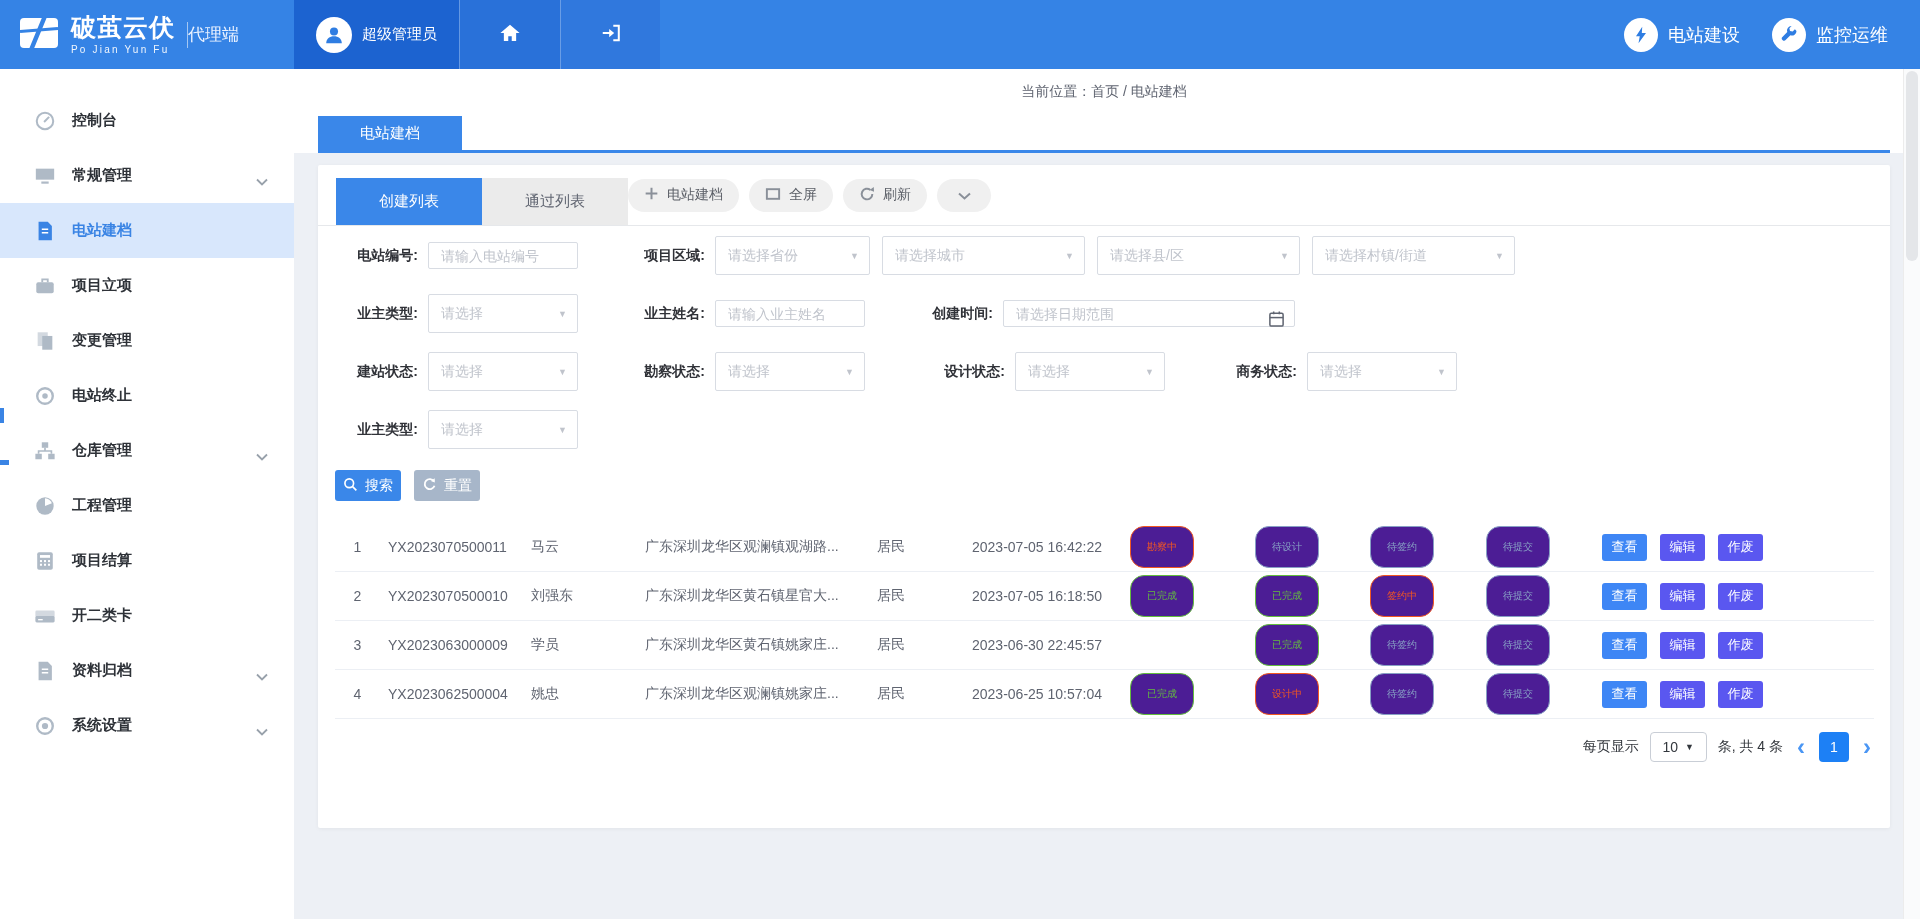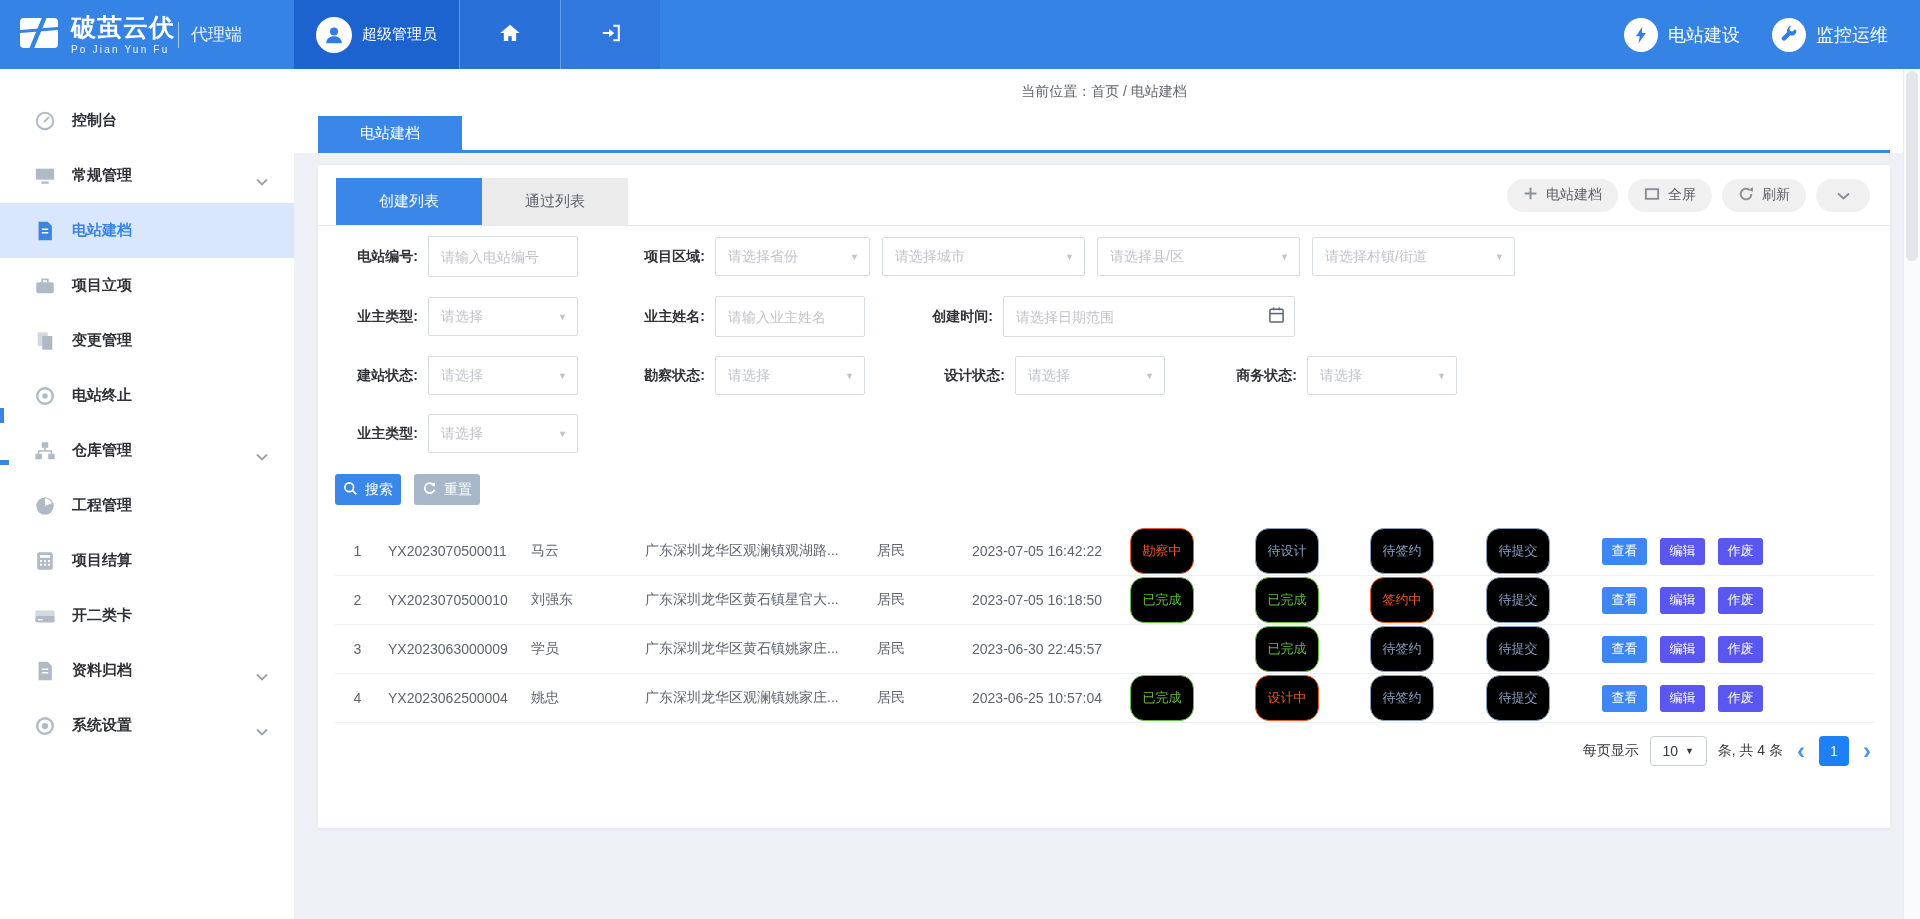--- a/index.html
+++ b/index.html
@@ -10,21 +10,21 @@
     font-family:"Liberation Sans","DejaVu Sans",sans-serif;
     -webkit-font-smoothing:antialiased;
   }
 
   
   .topbar { position:fixed; top:0; left:0; width:1920px; height:69px; background:#3583e5; display:flex; align-items:stretch; color:#fff; z-index:30; }
   .brand { width:294px; display:flex; align-items:center; padding-left:18px; flex:none; }
   .brand-text { margin-left:9px; }
   .brand-title { font-size:25px; font-weight:bold; letter-spacing:1px; line-height:1; }
   .brand-sub { font-size:10px; letter-spacing:2.2px; margin-top:4px; opacity:.92; }
-  .portal { margin-left:3px; padding-left:12px; border-left:1px solid rgba(255,255,255,.55); font-size:17px; height:26px; line-height:26px; color:#eaf2ff; align-self:center; }
+  .portal { margin-left:12px; border-left:1px solid rgba(255,255,255,.55); font-size:17px; height:26px; line-height:26px; color:#eaf2ff; align-self:center; }
   .hseg { display:flex; align-items:center; justify-content:center; cursor:pointer; }
   .seg-user { background:#1c63d0; width:165px; gap:10px; font-size:15px; }
   .avatar { width:36px; height:36px; border-radius:50%; background:#fff; display:flex; align-items:center; justify-content:center; flex:none; }
   .seg-home { background:#2971d9; width:101px; border-left:1px solid rgba(255,255,255,.28); }
   .seg-exit { background:#3078dd; width:100px; border-left:1px solid rgba(255,255,255,.28); }
   .hspacer { flex:1; }
   .hnav { display:flex; align-items:center; gap:10px; font-size:18px; margin-right:32px; cursor:pointer; }
   .hnav .circle { width:34px; height:34px; background:#fff; border-radius:50%; display:flex; align-items:center; justify-content:center; }
 
   
@@ -40,34 +40,34 @@
   .side-mark2 { position:fixed; left:0; top:460px; width:9px; height:5px; background:#3a84e4; z-index:21; }
 
   
   .main { margin-left:294px; position:relative; }
   .band { background:#fff; height:84px; padding:14px 30px 0 24px; position:relative; }
   .breadcrumb { font-size:14px; color:#5f6470;text-align:center; }
   .band-line { position:absolute; left:24px; right:30px; bottom:0; height:3px; background:#3a87e9; }
   .page-tab { position:absolute; left:24px; bottom:3px; width:144px; height:34px; background:#3a87e9; color:#fff; font-size:15px; display:flex; align-items:center; justify-content:center; cursor:pointer; }
 
   .card { margin:12px 30px 0 24px; background:#fff; height:663px; position:relative; border-radius:2px; box-shadow:0 1px 4px rgba(0,0,0,.05); }
-  .card-head { height:61px; display:flex; justify-content:space-between; border-bottom:1px solid #e6e8eb; padding:0 20px 0 18px; }
+  .card-head { height:61px; display:flex; justify-content:flex-start; border-bottom:1px solid #e6e8eb; padding:0 20px 0 18px; }
   .tabs { display:flex; align-self:flex-end; }
   .tab { width:146px; height:47px; display:flex; align-items:center; justify-content:center; font-size:15px; cursor:pointer; }
   .tab.active { background:#3a87e9; color:#fff; }
   .tab.inactive { background:#ebebeb; color:#5f6470; }
   .toolbar { display:flex; align-items:center; gap:10px; }
   .pill { height:33px; border:none; border-radius:17px; background:#f0f0f0; color:#5a5e66; font-size:14px; display:flex; align-items:center; gap:8px; padding:0 16px; cursor:pointer; font-family:inherit; }
   .pill.collapse { width:54px; justify-content:center; padding:0; }
 
   
   .filters { padding:10px 0 0 18px; }
   .f-row { display:flex; align-items:center; margin-bottom:19px; }
   .f-label { width:92px; text-align:right; font-size:14px; color:#303238; font-weight:bold; padding-right:10px; flex:none; }
-  .f-input { height:41px; border:1px solid #d8dce3; border-radius:2px; padding:4px 12px; font-size:14px; color:#333; font-family:inherit; background:#fff; outline:none; }
+  .f-input { height:27px; border:1px solid #d8dce3; border-radius:2px; padding:4px 12px; font-size:14px; color:#333; font-family:inherit; background:#fff; outline:none; }
   .f-input::placeholder { color:#c0c4cc; }
   .f-select { height:39px; border:1px solid #d8dce3; border-radius:2px; display:flex; align-items:center; justify-content:space-between; padding:0 10px 0 12px; cursor:pointer; background:#fff; }
   .f-select .ph { font-size:14px; color:#c0c4cc; }
   .caret { font-size:9px; color:#c0c4cc; }
   .w150 { width:150px; } .w155 { width:155px; } .w176 { width:203px;text-align:center; }
   .ml45 { margin-left:45px; } .ml58 { margin-left:58px; } .ml50 { margin-left:50px; } .ml46 { margin-left:46px; }
   .mr12 { margin-right:12px; }
   .date-wrap { position:relative; }
   .date-wrap .f-input { width:292px; padding-right:38px; }
   .date-wrap .cal { position:absolute; right:10px; top:10px; }
@@ -77,21 +77,21 @@
   .btn-search { background:#3a87e9; }
   .btn-reset { background:#a7b6c9; }
 
   
   .table { margin:22px 16px 0 17px; font-size:14px; color:#5f6470; }
   .t-head, .t-row { display:grid; grid-template-columns:45px 143px 114px 232px 95px 158px 125px 115px 116px 116px 1fr; align-items:center; }
   .t-head { height:46px; background:#f5f6f7; }
   .t-cell { padding-left:8px; white-space:nowrap; overflow:hidden; }
   .c-index { text-align:center; padding-left:0; }
   .t-row { height:49px; border-bottom:1px solid #eceff4; }
-  .badge { display:inline-block; min-width:64px; text-align:center; padding:13px 10px; border-radius:14px; font-size:13px; border:1px solid; background:#000000; }
+  .badge { display:inline-block; min-width:64px; text-align:center; padding:13px 10px; border-radius:14px; font-size:10px; border:1px solid; background:#4c1d95; }
   .tone-orange { color:#f25722; border-color:#f25722; }
   .tone-green  { color:#64bd3e; border-color:#64bd3e; }
   .tone-blue   { color:#87a0c4; border-color:#87a0c4; }
   .act-btn { width:45px; height:27px; border:none; border-radius:3px; color:#fff; font-size:13px; margin-right:13px; cursor:pointer; font-family:inherit; }
   .act-view { background:#3e86f5; }
   .act-indigo { background:#5a57f0; }
 
   
   .pagination { display:flex; align-items:center; justify-content:flex-end; gap:11px; margin:13px 16px 0 0; font-size:14px; color:#33373d; }
   .pp-select { width:57px; height:30px; border:1px solid #c9ced6; border-radius:4px; display:flex; align-items:center; justify-content:center; gap:7px; cursor:pointer; background:#fff; }

